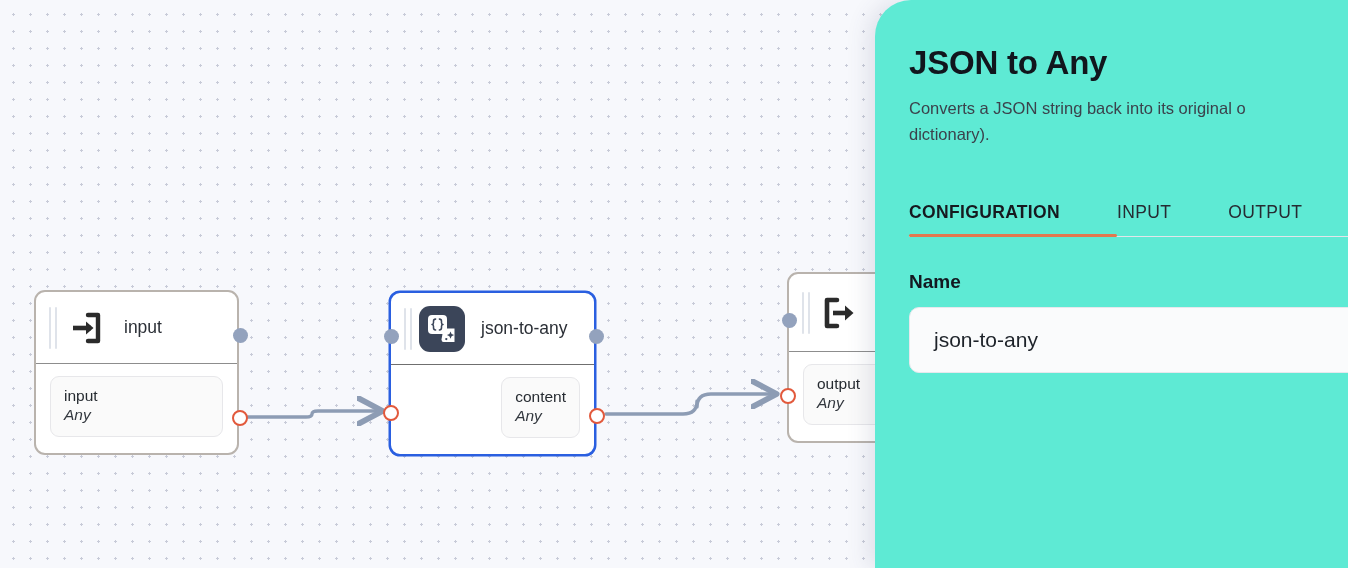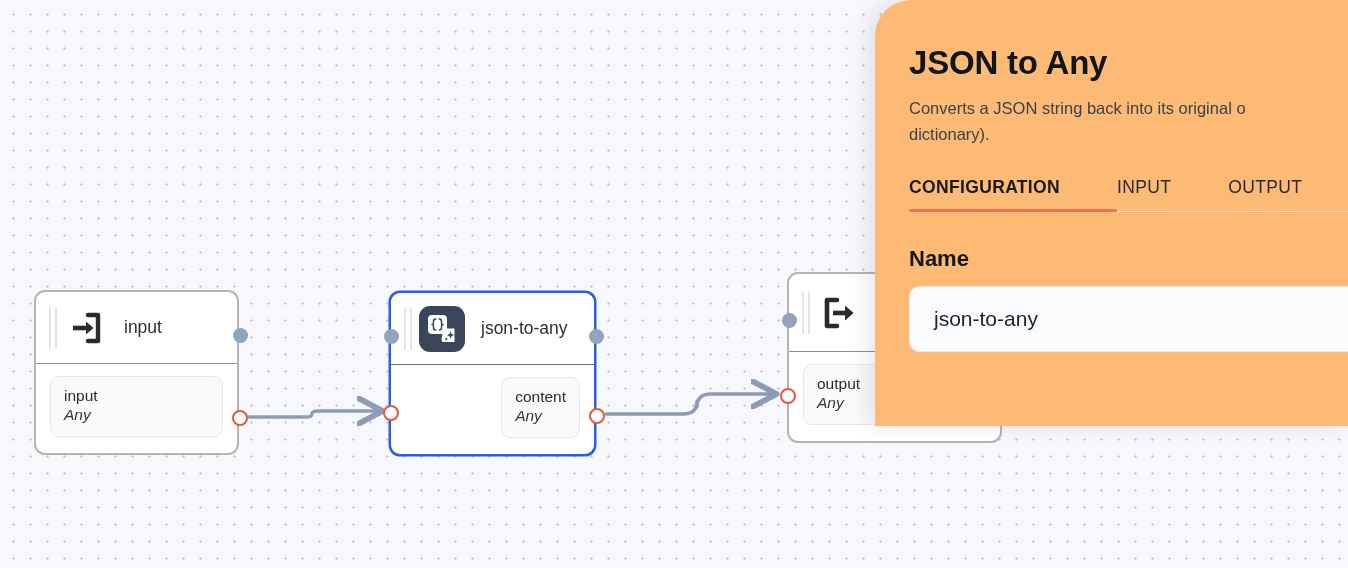--- a/index.html
+++ b/index.html
@@ -133,22 +133,22 @@
 
   
   #edges { position: absolute; inset: 0; z-index: 4; pointer-events: none; }
 
   
   #panel {
     position: absolute;
     left: 875px;
     top: 0;
     width: 473px;
-    height: 426px;
-    background: #fdba74;
+    height: 568px;
+    background: #5eead4;
     border-top-left-radius: 36px;
     box-shadow: -7px 0 22px rgba(60, 70, 110, 0.13);
     z-index: 30;
     overflow: hidden;
   }
 
   .panel-inner { padding: 44px 0 0 34px; }
 
   .panel-title {
     font-size: 33px;
@@ -176,40 +176,40 @@
   }
   .tab {
     font-size: 17.5px;
     color: #262b32;
     letter-spacing: 0.35px;
     padding: 6px 0 14px 0;
     margin-right: 57px;
     white-space: nowrap;
     cursor: pointer;
   }
-  .tab.active { font-weight: bold; color: #16191f; }
+  .tab.active { font-weight: bold; color: #16191f; margin-top: 25px; }
   .tabs-underline {
     position: absolute;
     left: 0; bottom: 0;
     height: 1.6px;
     width: 520px;
     background: #e3e5ea;
   }
   .tab-indicator {
     position: absolute;
     left: 0;
     bottom: 0;
     height: 3.4px;
     width: 208px;
     background: #e2784f;
     border-radius: 2px;
   }
 
   .field-label {
-    font-size: 22px;
+    font-size: 19px;
     font-weight: bold;
     color: #131820;
     margin-top: 34px;
     margin-bottom: 14px;
   }
 
   .field-input {
     width: 520px;
     height: 66px;
     background: #fafbfc;

